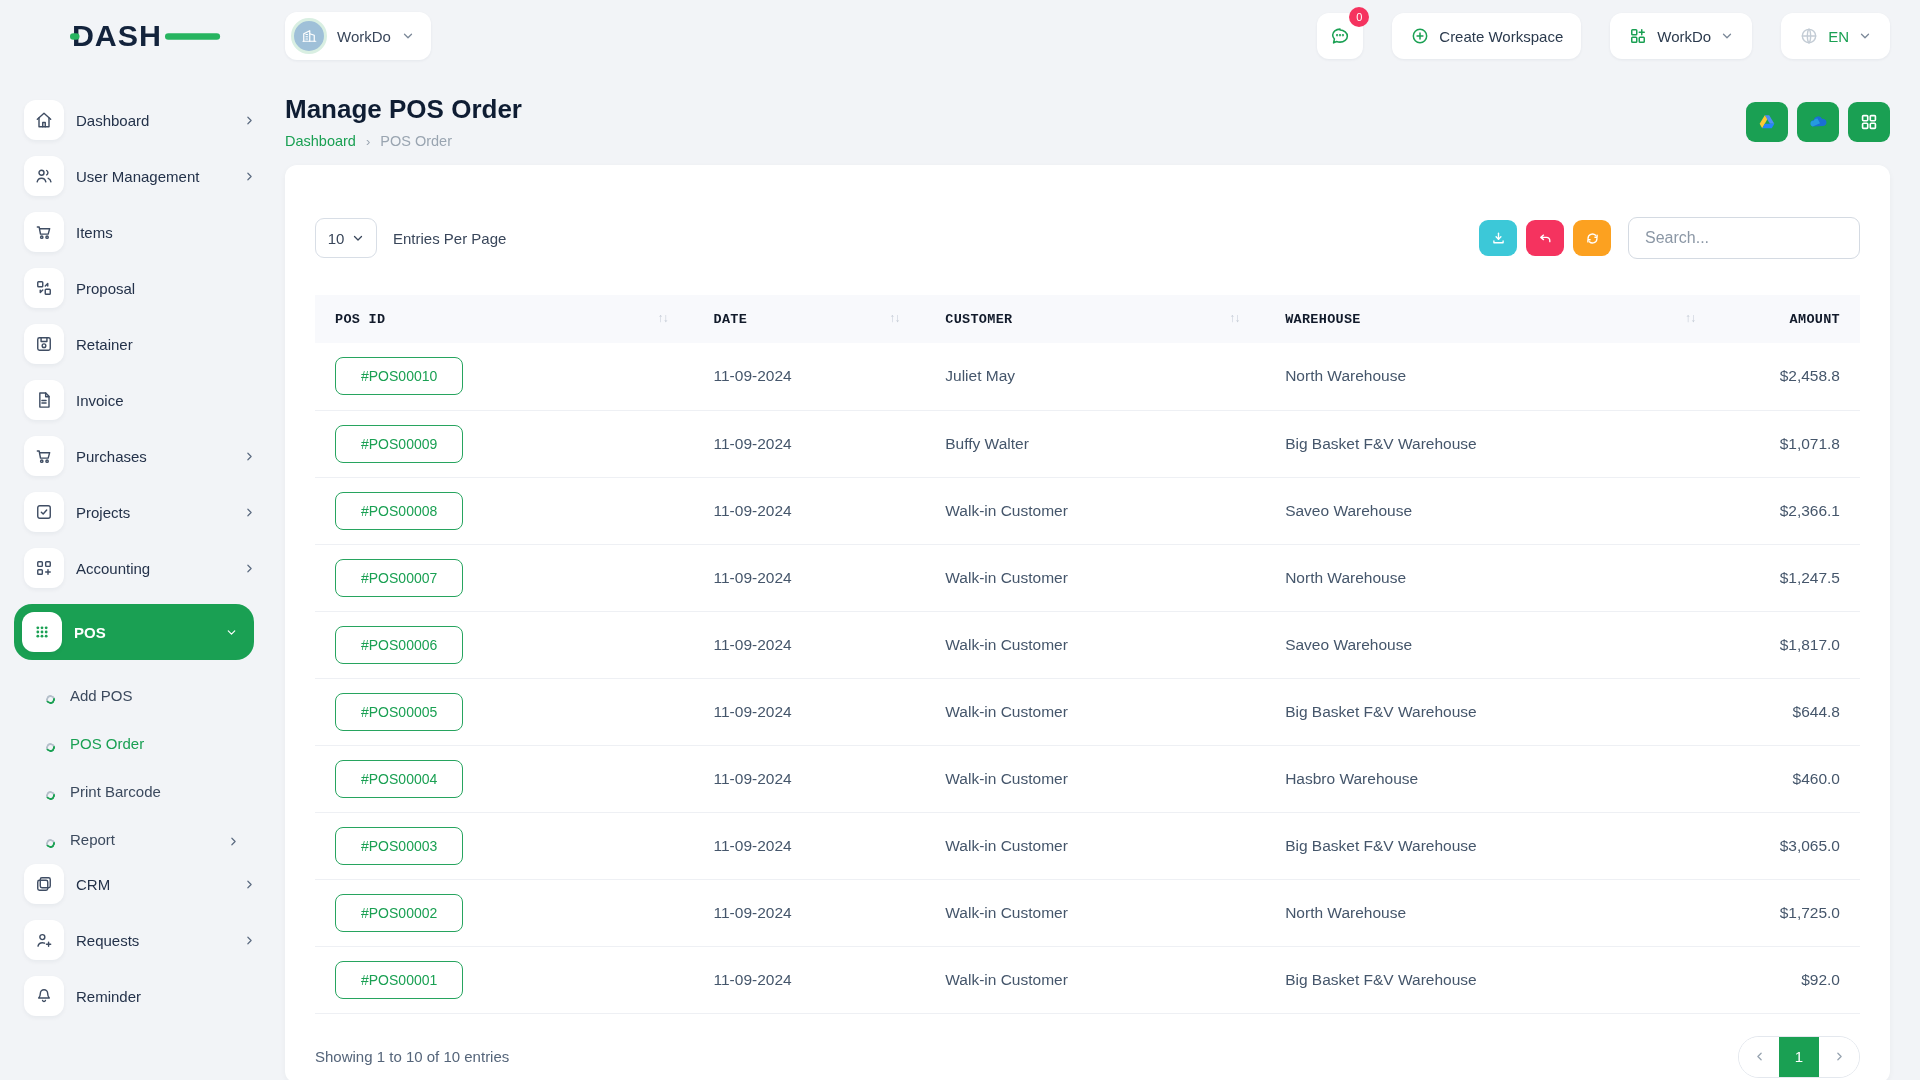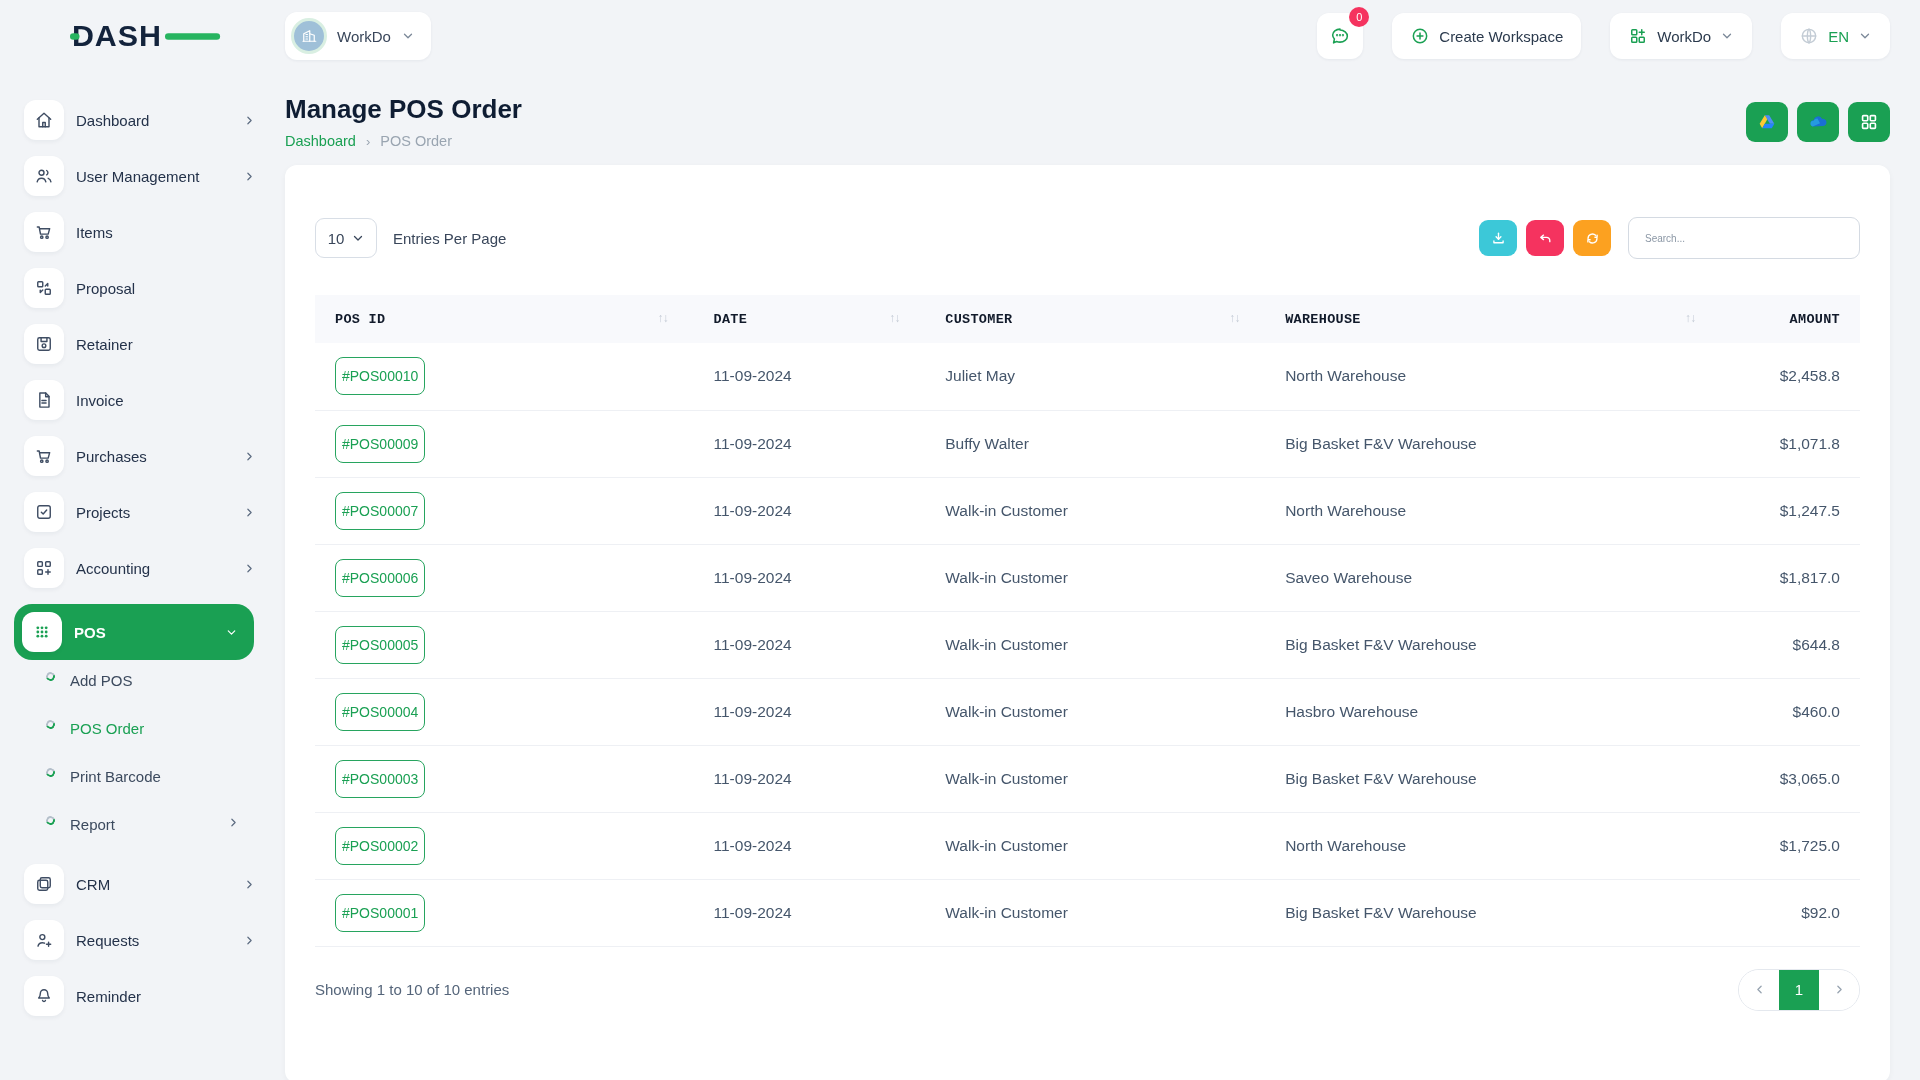--- a/index.html
+++ b/index.html
@@ -36,21 +36,21 @@
   .icon-box { width:40px; height:40px; border-radius:12px; background:#fff; display:flex; align-items:center;
     justify-content:center; color:#3f4d63; box-shadow:0 2px 4px rgba(25,39,62,.05); flex:none; }
   .icon-box svg { width:20px; height:20px; }
   .nav-label { margin-left:12px; font-size:15px; color:#24324a; }
   .nav-chevron { margin-left:auto; color:#5c6b80; display:flex; }
   .nav-chevron svg { width:13px; height:13px; }
   .pos-pill { display:flex; align-items:center; height:56px; margin:8px 16px 12px 14px; background:#1aa053;
     border-radius:18px; padding:0 16px 0 8px; cursor:pointer; }
   .pos-pill .nav-label { color:#fff; font-weight:bold; }
   .pos-pill .nav-chevron { color:#fff; }
-  .sub-item { display:flex; align-items:flex-start; height:32px; margin:0 30px 16px 46px; cursor:pointer; font-size:15px; color:#3c4a5e; }
+  .sub-item { display:flex; align-items:flex-end; height:32px; margin:0 30px 16px 46px; cursor:pointer; font-size:15px; color:#3c4a5e; }
   .sub-bullet { width:9px; height:9px; border-radius:50%; border:2px solid #1aa053; border-top-color:#b4bfca;
     border-left-color:#b4bfca; transform:rotate(25deg); margin-right:15px; flex:none; }
   .sub-item .nav-chevron { margin-left:auto; }
   .sub-item.active { color:#1aa053; }
 
   
   .main { position:absolute; left:270px; top:72px; right:0; bottom:0; padding:22px 30px 0 15px; }
   .page-head { display:flex; align-items:center; justify-content:space-between; }
   .page-title { font-size:26px; font-weight:bold; color:#0f1d33; }
   .breadcrumb { margin-top:8px; font-size:14.5px; display:flex; gap:10px; align-items:center; }
@@ -72,33 +72,33 @@
   .entries-select svg { width:12px; height:12px; color:#39465a; }
   .entries-label { font-size:15px; color:#39465a; }
   .toolbar-right { display:flex; align-items:center; gap:9px; }
   .mini-btn { width:38px; height:36px; border-radius:9px; display:flex; align-items:center; justify-content:center;
     color:#fff; cursor:pointer; }
   .mini-btn svg { width:17px; height:17px; }
   .mini-cyan { background:#3cc8d8; }
   .mini-pink { background:#f5335f; }
   .mini-orange { background:#fca120; }
   .search-input { width:232px; height:42px; border:1px solid #d4dae2; border-radius:9px; padding:0 16px;
-    font-size:10px; color:#0c4a6e; outline:none; margin-left:8px; font-family:"Liberation Sans", sans-serif; background:#fff;}
+    font-size:16px; color:#0c4a6e; outline:none; margin-left:8px; font-family:"Liberation Sans", sans-serif; background:#fff;}
   .search-input::placeholder { color:#8b97a5; }
 
   
   table { width:100%; border-collapse:collapse; margin-top:36px; }
   thead tr { background:#f8f9fc;font-family:Liberation Mono, monospace; }
   th { height:48px; text-align:left; font-size:13.5px; color:#121b2b; letter-spacing:.3px; }
   .th-flex { display:flex; align-items:center; justify-content:space-between; padding:0 26px 0 20px; }
   .sort { color:#c5ccd6; font-size:12px; letter-spacing:-2px; cursor:pointer; }
   td { height:67px; border-bottom:1px solid #eef0f4; font-size:15.5px; color:#45566b; padding-left:20px; }
   td.amount, th.amount { text-align:right; padding-right:20px; }
   .pos-badge { display:inline-block; border:1px solid #27a45f; color:#1aa053; border-radius:8px;
-    padding:10px 6px; font-size:14px; background:#fff; cursor:pointer; }
+    padding:10px 25px; font-size:14px; background:#fff; cursor:pointer; }
 
   
   .table-footer { display:flex; align-items:center; justify-content:space-between; margin-top:22px; }
   .summary { font-size:15px; color:#55657a; }
   .pagination { display:flex; border:1px solid #e4e8ee; border-radius:22px; overflow:hidden; height:42px; background:#fff;}
   .page-btn { width:40px; display:flex; align-items:center; justify-content:center; color:#97a3b0; cursor:pointer; background:#fff;}
   .page-btn svg { width:13px; height:13px; }
   .page-current { width:40px; display:flex; align-items:center; justify-content:center; background:#1aa053;
     color:#fff; font-size:15px; cursor:pointer; }
 </style>
@@ -514,20 +514,27 @@
           <td class="amount">$2,458.8</td>
         </tr>
         <tr>
           <td><span class="pos-badge">#POS00009</span></td>
           <td>11-09-2024</td>
           <td>Buffy Walter</td>
           <td>Big Basket F&amp;V Warehouse</td>
           <td class="amount">$1,071.8</td>
         </tr>
         <tr>
+          <td><span class="pos-badge">#POS00008</span></td>
+          <td>11-09-2024</td>
+          <td>Walk-in Customer</td>
+          <td>Saveo Warehouse</td>
+          <td class="amount">$2,366.1</td>
+        </tr>
+        <tr>
           <td><span class="pos-badge">#POS00007</span></td>
           <td>11-09-2024</td>
           <td>Walk-in Customer</td>
           <td>North Warehouse</td>
           <td class="amount">$1,247.5</td>
         </tr>
         <tr>
           <td><span class="pos-badge">#POS00006</span></td>
           <td>11-09-2024</td>
           <td>Walk-in Customer</td>

